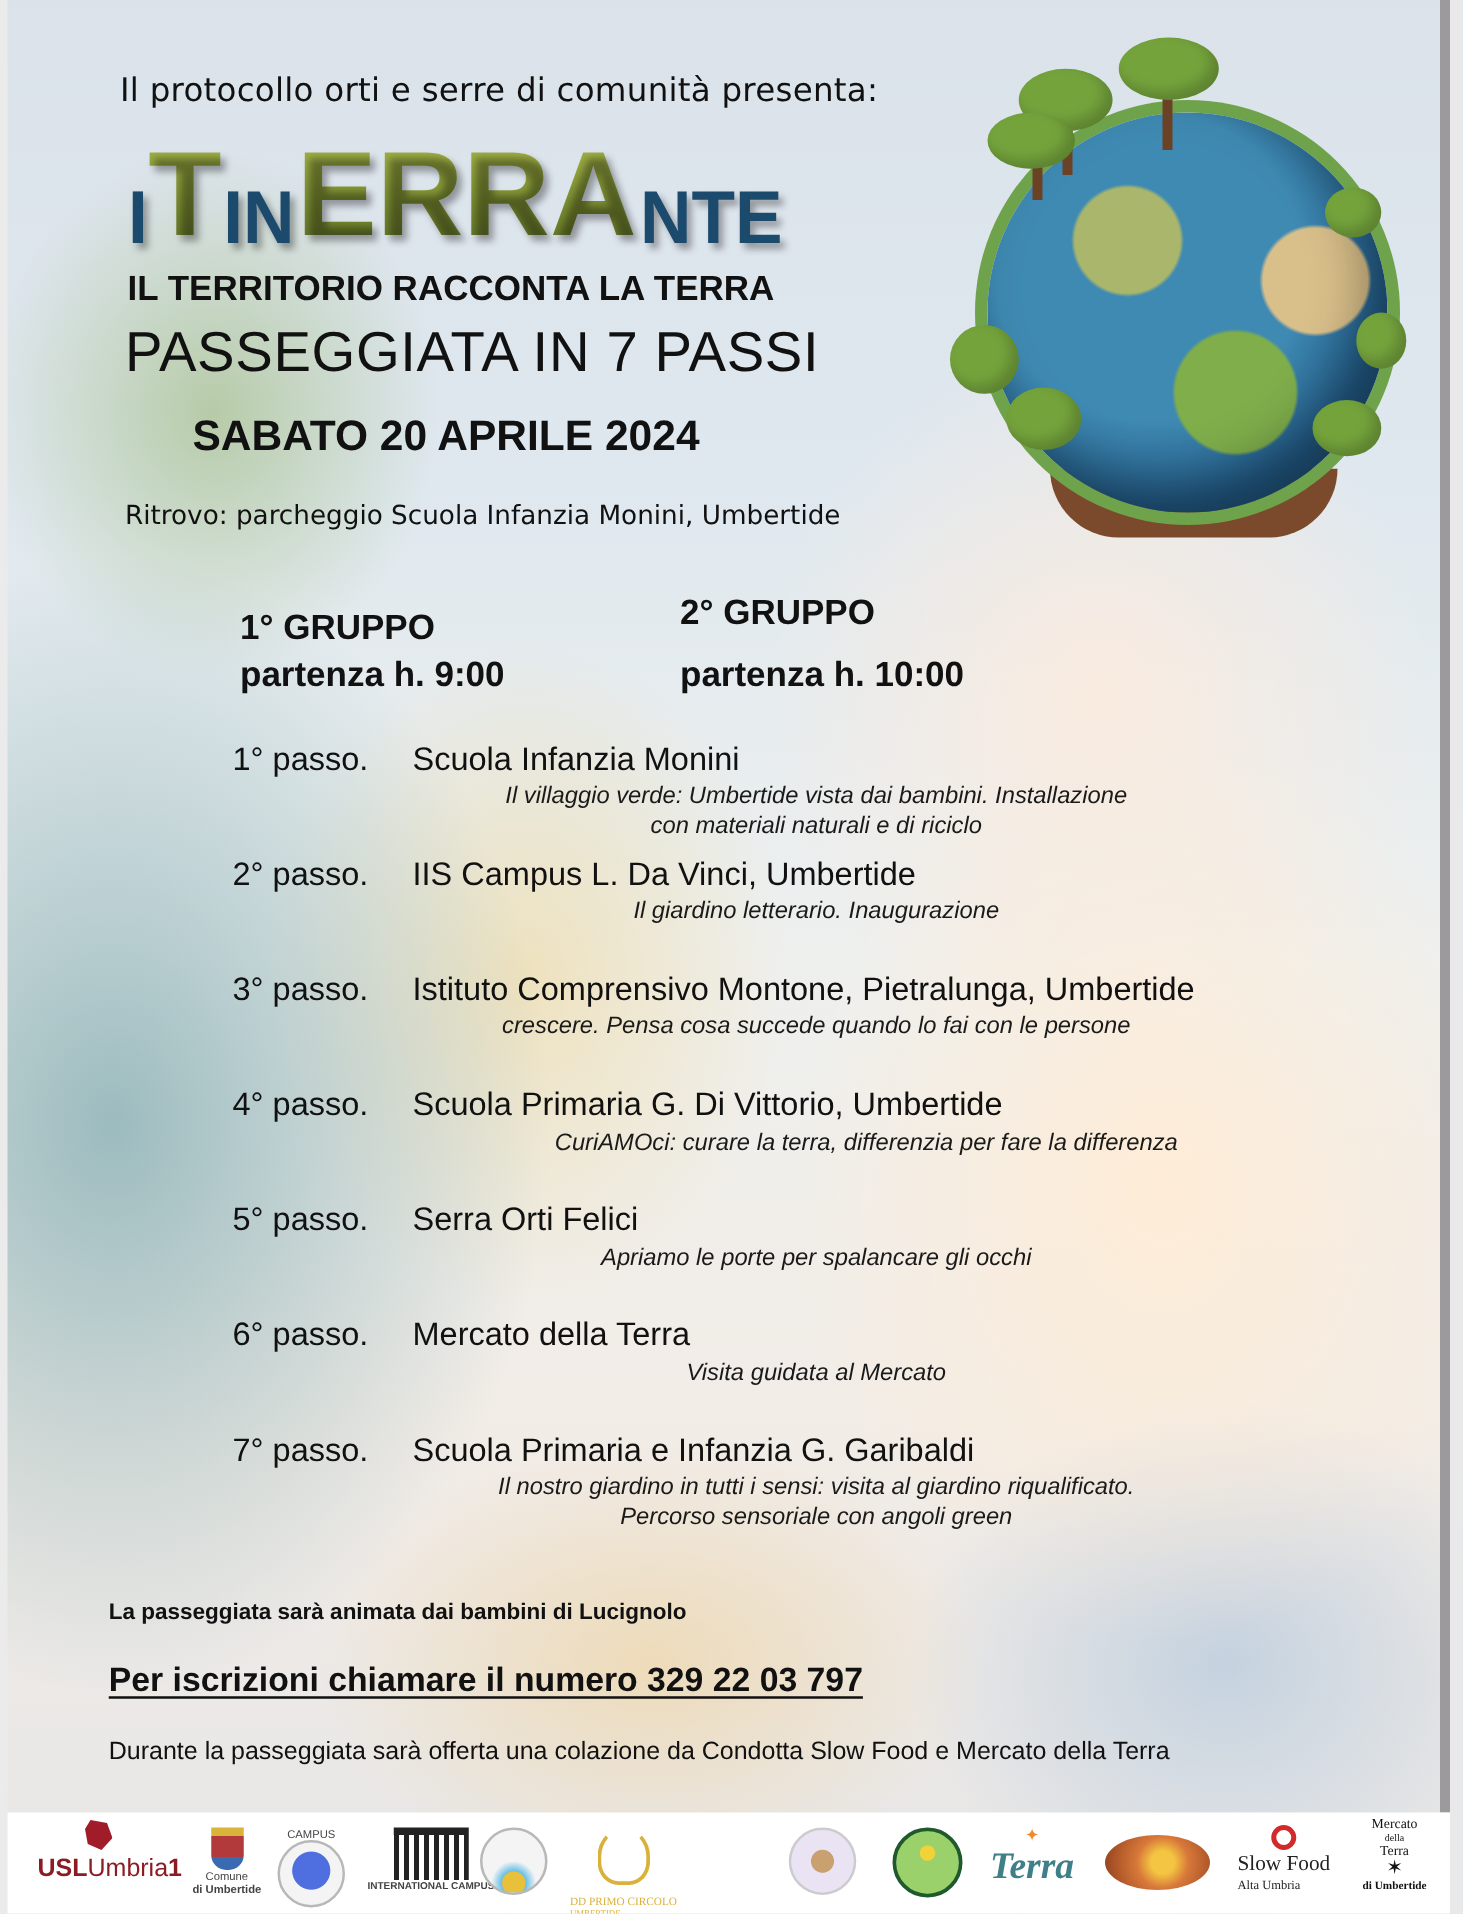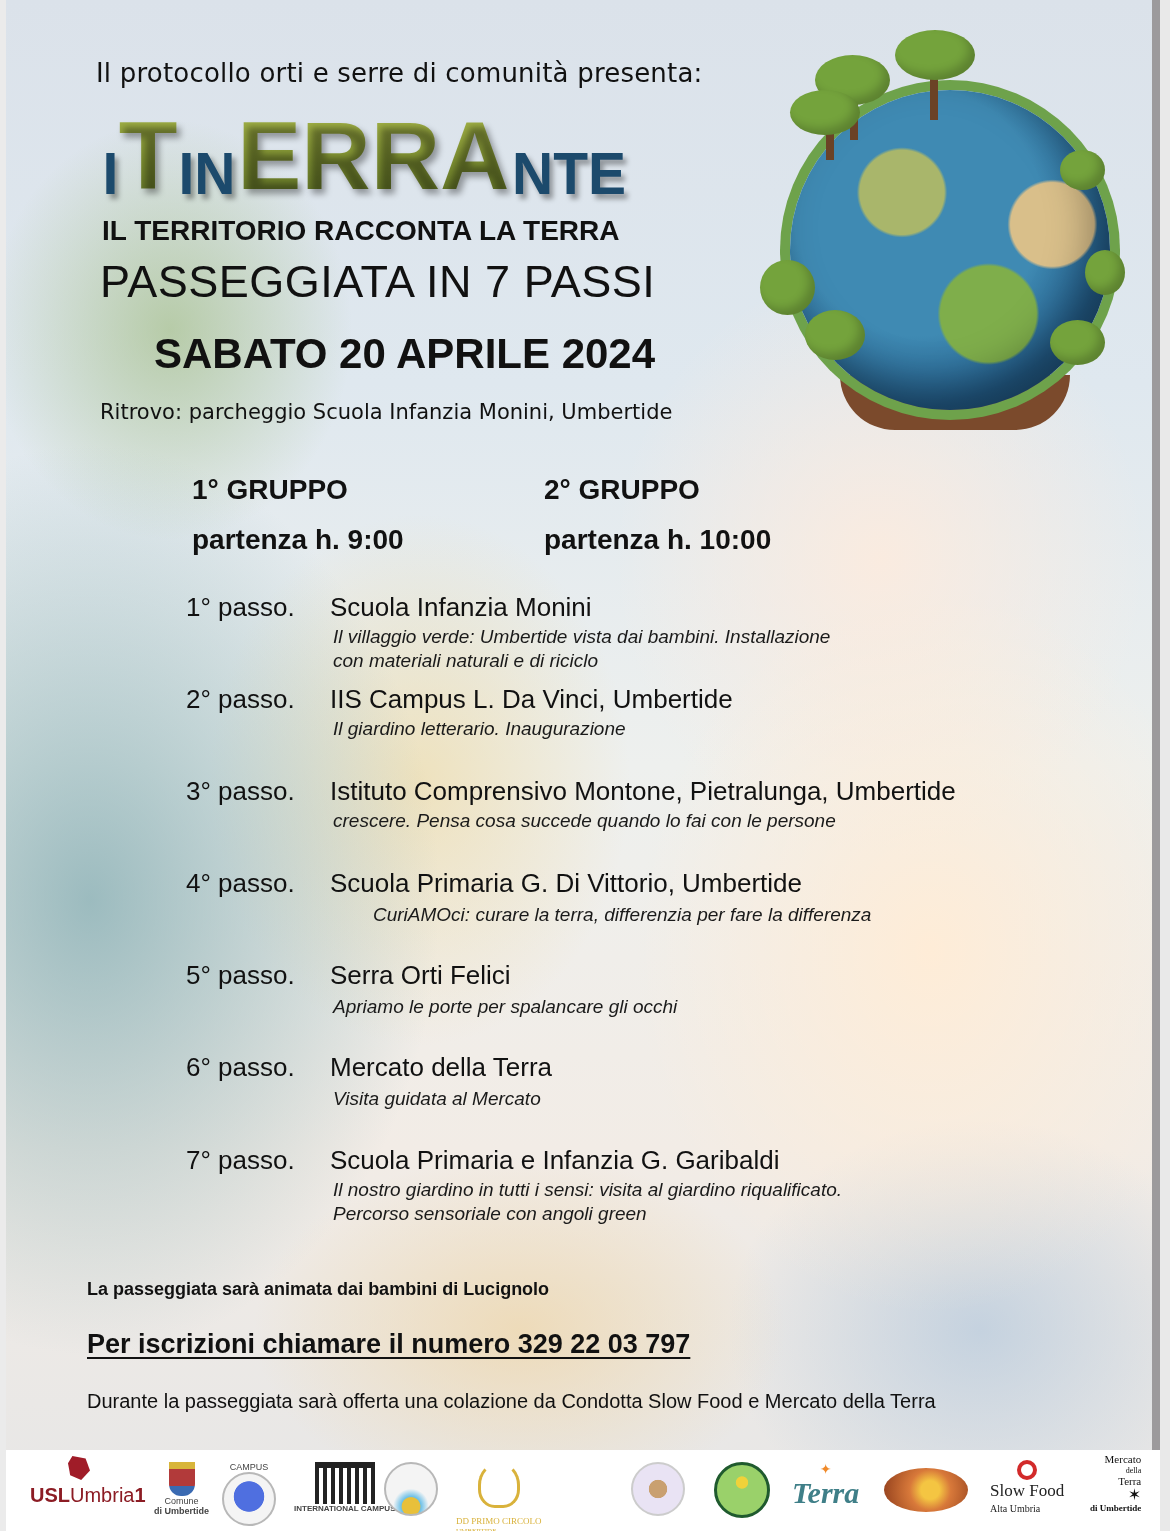--- a/index.html
+++ b/index.html
@@ -50,49 +50,49 @@
     position:absolute; left:102px; top:108px; font-family:"Liberation Sans", sans-serif; font-weight:bold;
     line-height:1; white-space:nowrap; text-shadow: 4px 5px 6px rgba(0,0,0,0.35);
   }
   .title span { display:inline-block; vertical-align:bottom; }
   .t-blue { color:#1c4a6c; font-size:60px; transform:scaleX(0.95); }
   .t-green { font-size:96px; color:#7a8d2f;
     background:linear-gradient(180deg,#a9b84a 0%,#7c8e31 55%,#5d6f25 100%);
     -webkit-background-clip:text; background-clip:text; -webkit-text-fill-color:transparent; }
   .subtitle1 { position:absolute; left:102px; top:215px; font-family:"Liberation Sans", sans-serif; font-weight:bold; font-size:28px; color:#111; }
   .subtitle2 { position:absolute; left:100px; top:256px; font-family:"Liberation Sans", sans-serif; font-size:45px; color:#111; letter-spacing:0.5px; }
-  .date { position:absolute; left:154px; top:330px; font-family:"Liberation Sans", sans-serif; font-weight:bold; font-size:42px; color:#111; }
+  .date { position:absolute; left:154px; top:330px; font-family:"Liberation Sans", sans-serif; font-weight:bold; font-size:34px; color:#111; }
   .meeting { position:absolute; left:100px; top:400px; font-size:21px; color:#111; }
 
   .group { position:absolute; font-family:"Liberation Sans", sans-serif; font-weight:bold; font-size:28px; color:#111; }
 
   .step { position:absolute; left:186px; }
   .step-num { position:absolute; left:0; top:0; font-family:"Liberation Sans", sans-serif; font-size:26px; white-space:nowrap; }
   .step-place { position:absolute; left:144px; top:0; font-family:"Liberation Sans", sans-serif; font-size:26px; white-space:nowrap; }
-  .step-desc { position:absolute; left:147px; top:33px; width:640px; font-family:"Liberation Sans", sans-serif; font-style:italic; font-size:19px; line-height:24px; color:#1a1a1a; }
+  .step-desc { position:absolute; left:147px; top:33px; width:640px; font-family:"Liberation Sans", sans-serif; font-style:italic; font-size:19px; line-height:24px; color:#1a1a1a;text-align:center; }
 
   .animated { position:absolute; left:87px; top:1279px; font-family:"Liberation Sans", sans-serif; font-weight:bold; font-size:18px; }
   .signup { position:absolute; left:87px; top:1329px; font-family:"Liberation Sans", sans-serif; font-weight:bold; font-size:27px; text-decoration:underline; text-underline-offset:4px; }
   .breakfast { position:absolute; left:87px; top:1390px; font-family:"Liberation Sans", sans-serif; font-size:20px; }
 
   
   .footer { position:absolute; left:6px; top:1450px; width:1154px; height:81px; background:#ffffff; }
   .logo { position:absolute; top:12px; display:flex; flex-direction:column; align-items:center; justify-content:center; }
   .logo-usl { left:24px; top:20px; font-family:"Liberation Sans", sans-serif; font-size:20px; color:#8c1c24; }
   .logo-usl b { font-weight:bold; }
   .logo-usl .thin { font-weight:normal; }
   .logo-usl .mark { position:absolute; left:38px; top:-14px; width:22px; height:24px; background:#a01c28; clip-path:polygon(20% 0,80% 10%,100% 60%,60% 100%,10% 80%,0 30%); }
   .round { width:50px; height:50px; border-radius:50%; border:2px solid #b8b8b8; background:#f4f4f4; }
   .small-cap { font-size:9px; color:#444; font-family:"Liberation Sans", sans-serif; text-align:left; line-height:10px; }
   .asad { font-family:"Liberation Serif", serif; font-style:italic; font-weight:bold; font-size:30px; color:#3f7f88; }
   .sun-oval { width:84px; height:44px; border-radius:50%; background:radial-gradient(circle at 55% 50%, #f4c542 0 18%, #d8793a 40%, #8e3c1b 100%); }
   .slowfood { font-family:"Liberation Serif", serif; font-size:17px; color:#222; text-align:left; line-height:18px; }
   .slowfood small { font-size:10px; display:block; }
   .snail { width:20px; height:20px; border-radius:50%; border:4px solid #d22a2a; margin-bottom:2px; box-sizing:border-box; }
-  .mercato { font-family:"Liberation Serif", serif; font-size:11px; color:#111; text-align:right; line-height:11px; }
+  .mercato { font-family:"Liberation Serif", serif; font-size:11px; color:#111; text-align:center; line-height:11px; }
 </style>
 </head>
 <body>
 
 <div class="poster">
   <div class="edge-left"></div>
   <div class="edge-strip"></div>
   <div class="edge-right"></div>
 
   <div class="globe-wrap">
@@ -115,21 +115,21 @@
 
   <div class="title">
     <span class="t-blue">I</span><span class="t-green">T</span><span class="t-blue">IN</span><span class="t-green">ERRA</span><span class="t-blue">NTE</span>
   </div>
 
   <div class="subtitle1">IL TERRITORIO RACCONTA LA TERRA</div>
   <div class="subtitle2">PASSEGGIATA IN 7 PASSI</div>
   <div class="date">SABATO 20 APRILE 2024</div>
   <div class="meeting">Ritrovo: parcheggio Scuola Infanzia Monini, Umbertide</div>
 
-  <div class="group" style="left:192px;top:474px;">1° GRUPPO</div>
+  <div class="group" style="left:192px;top:486px;">1° GRUPPO</div>
   <div class="group" style="left:192px;top:524px;">partenza h. 9:00</div>
   <div class="group" style="left:544px;top:474px;">2° GRUPPO</div>
   <div class="group" style="left:544px;top:524px;">partenza h. 10:00</div>
 
   <div class="step" style="top:592px;">
     <div class="step-num">1° passo.</div>
     <div class="step-place">Scuola Infanzia Monini</div>
     <div class="step-desc">
       <div>Il villaggio verde: Umbertide vista dai bambini. Installazione</div>
       <div>con materiali naturali e di riciclo</div>

